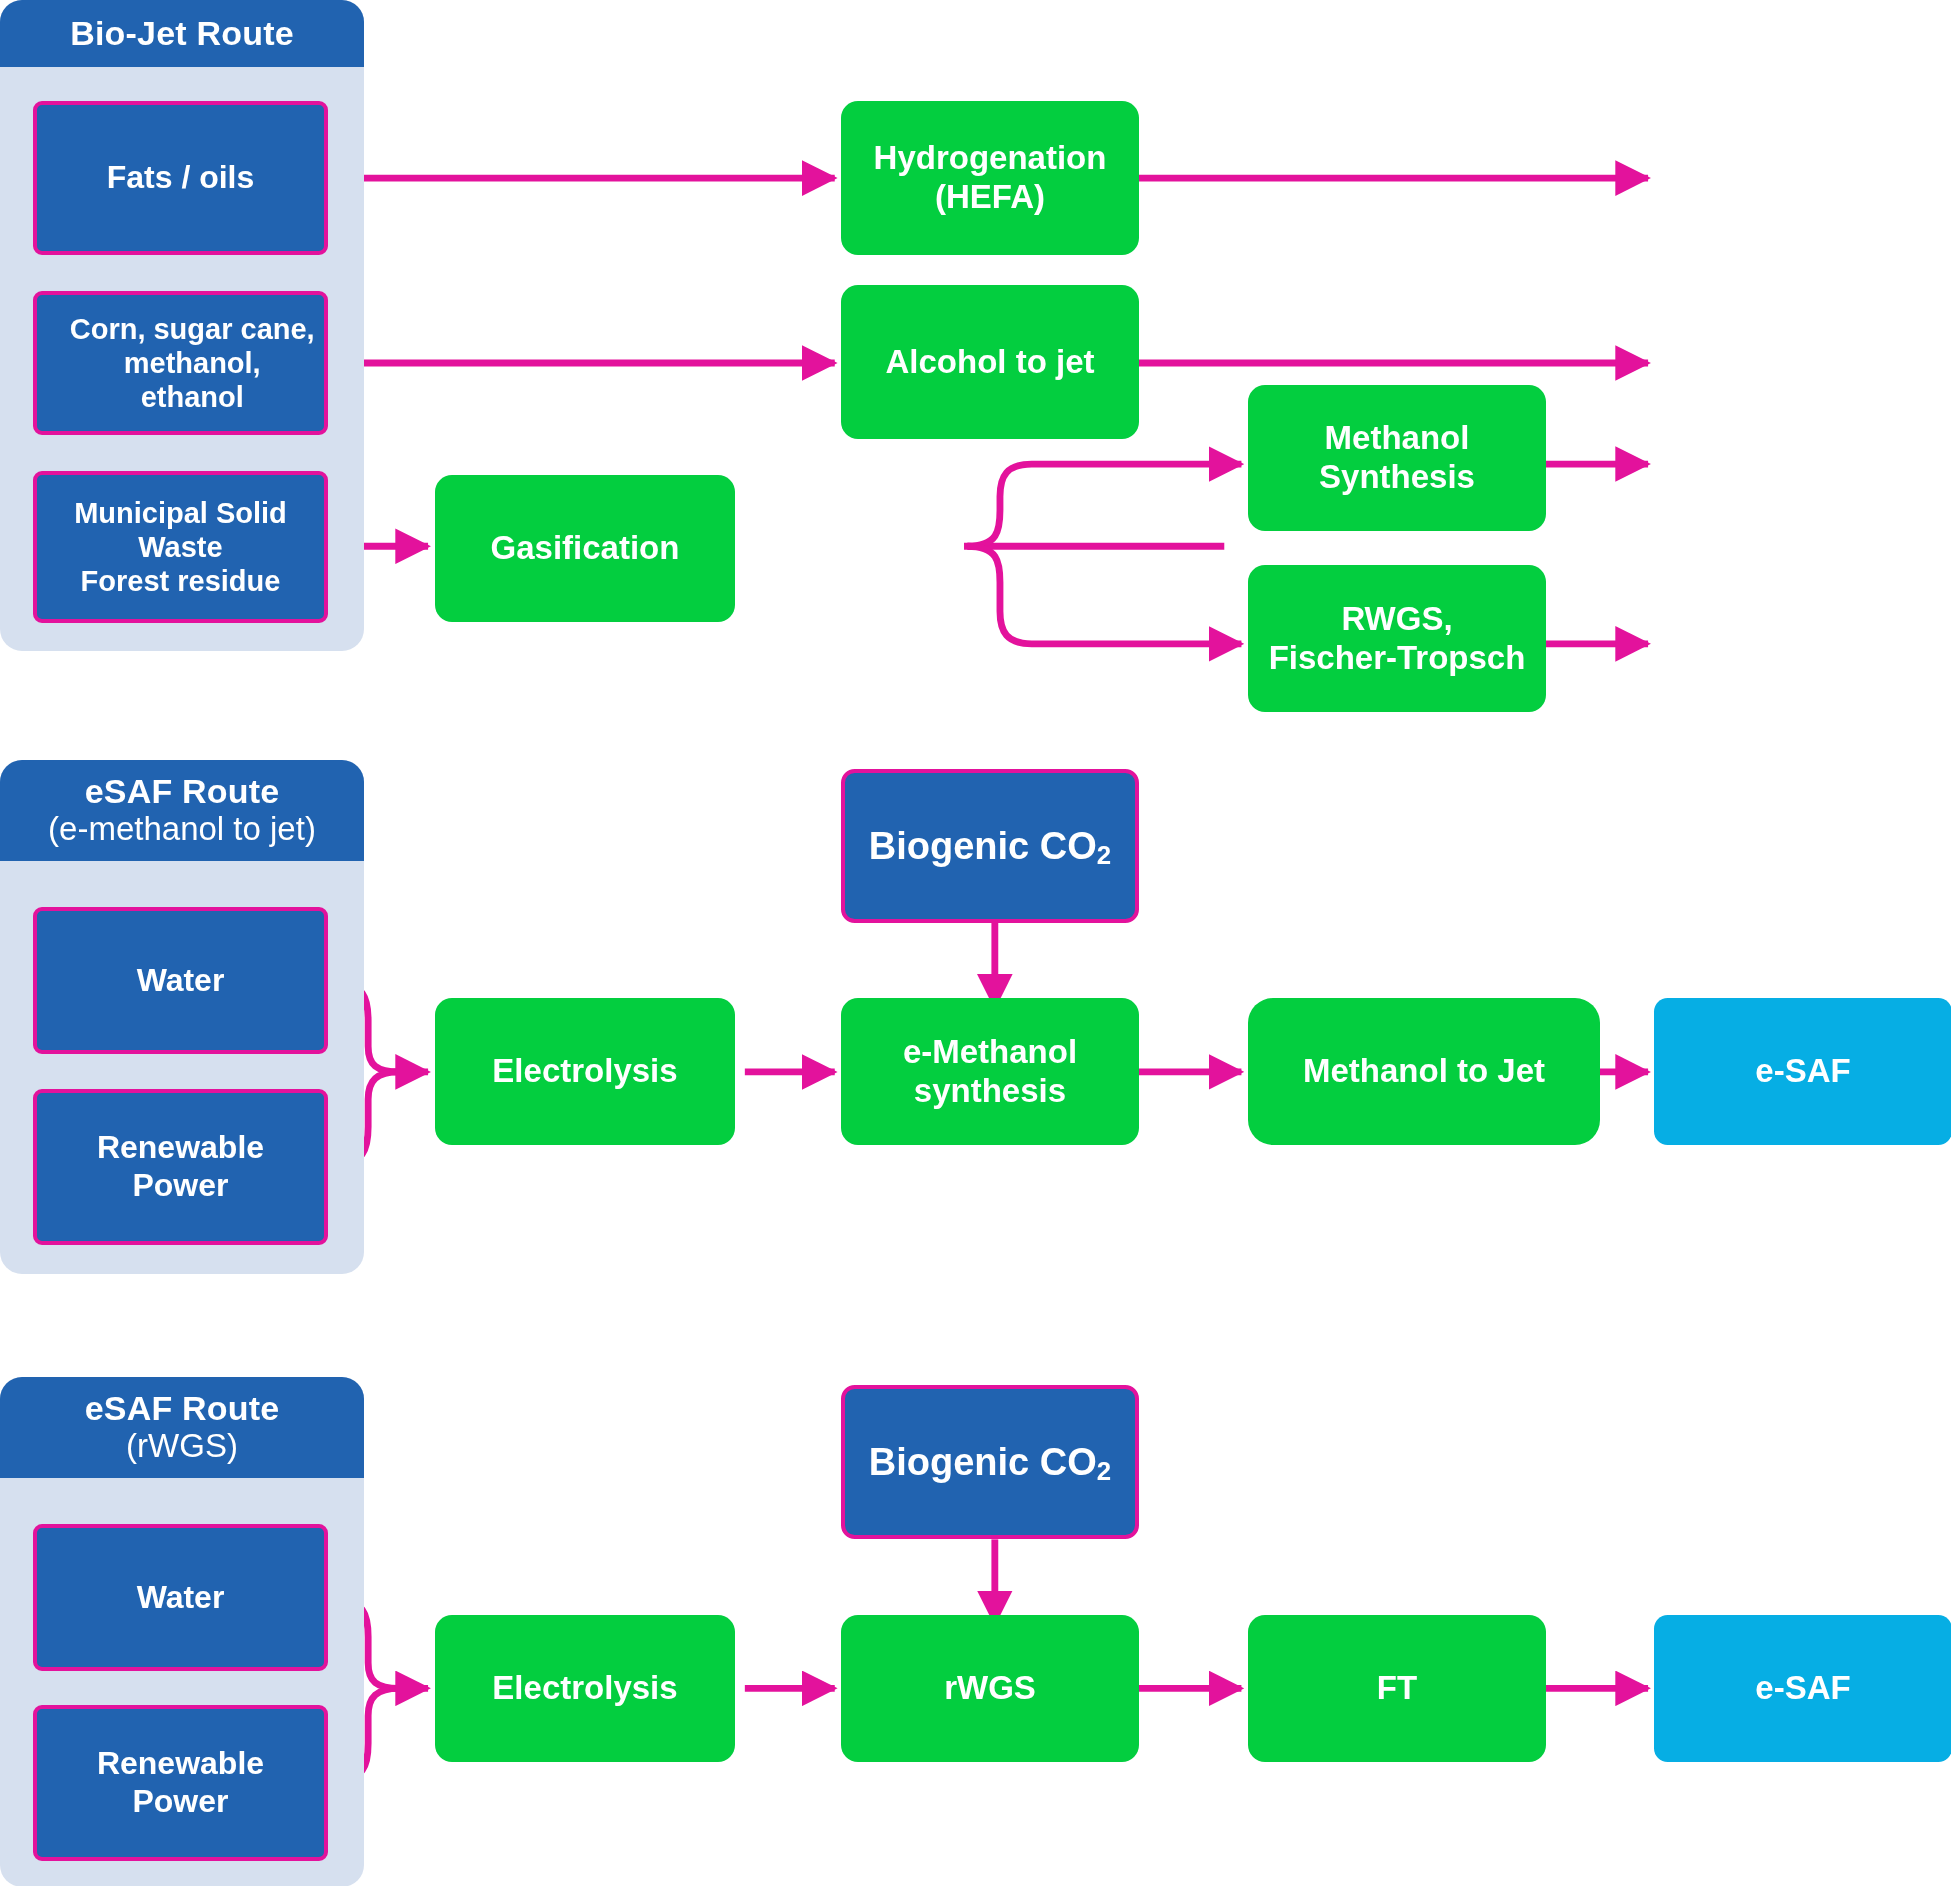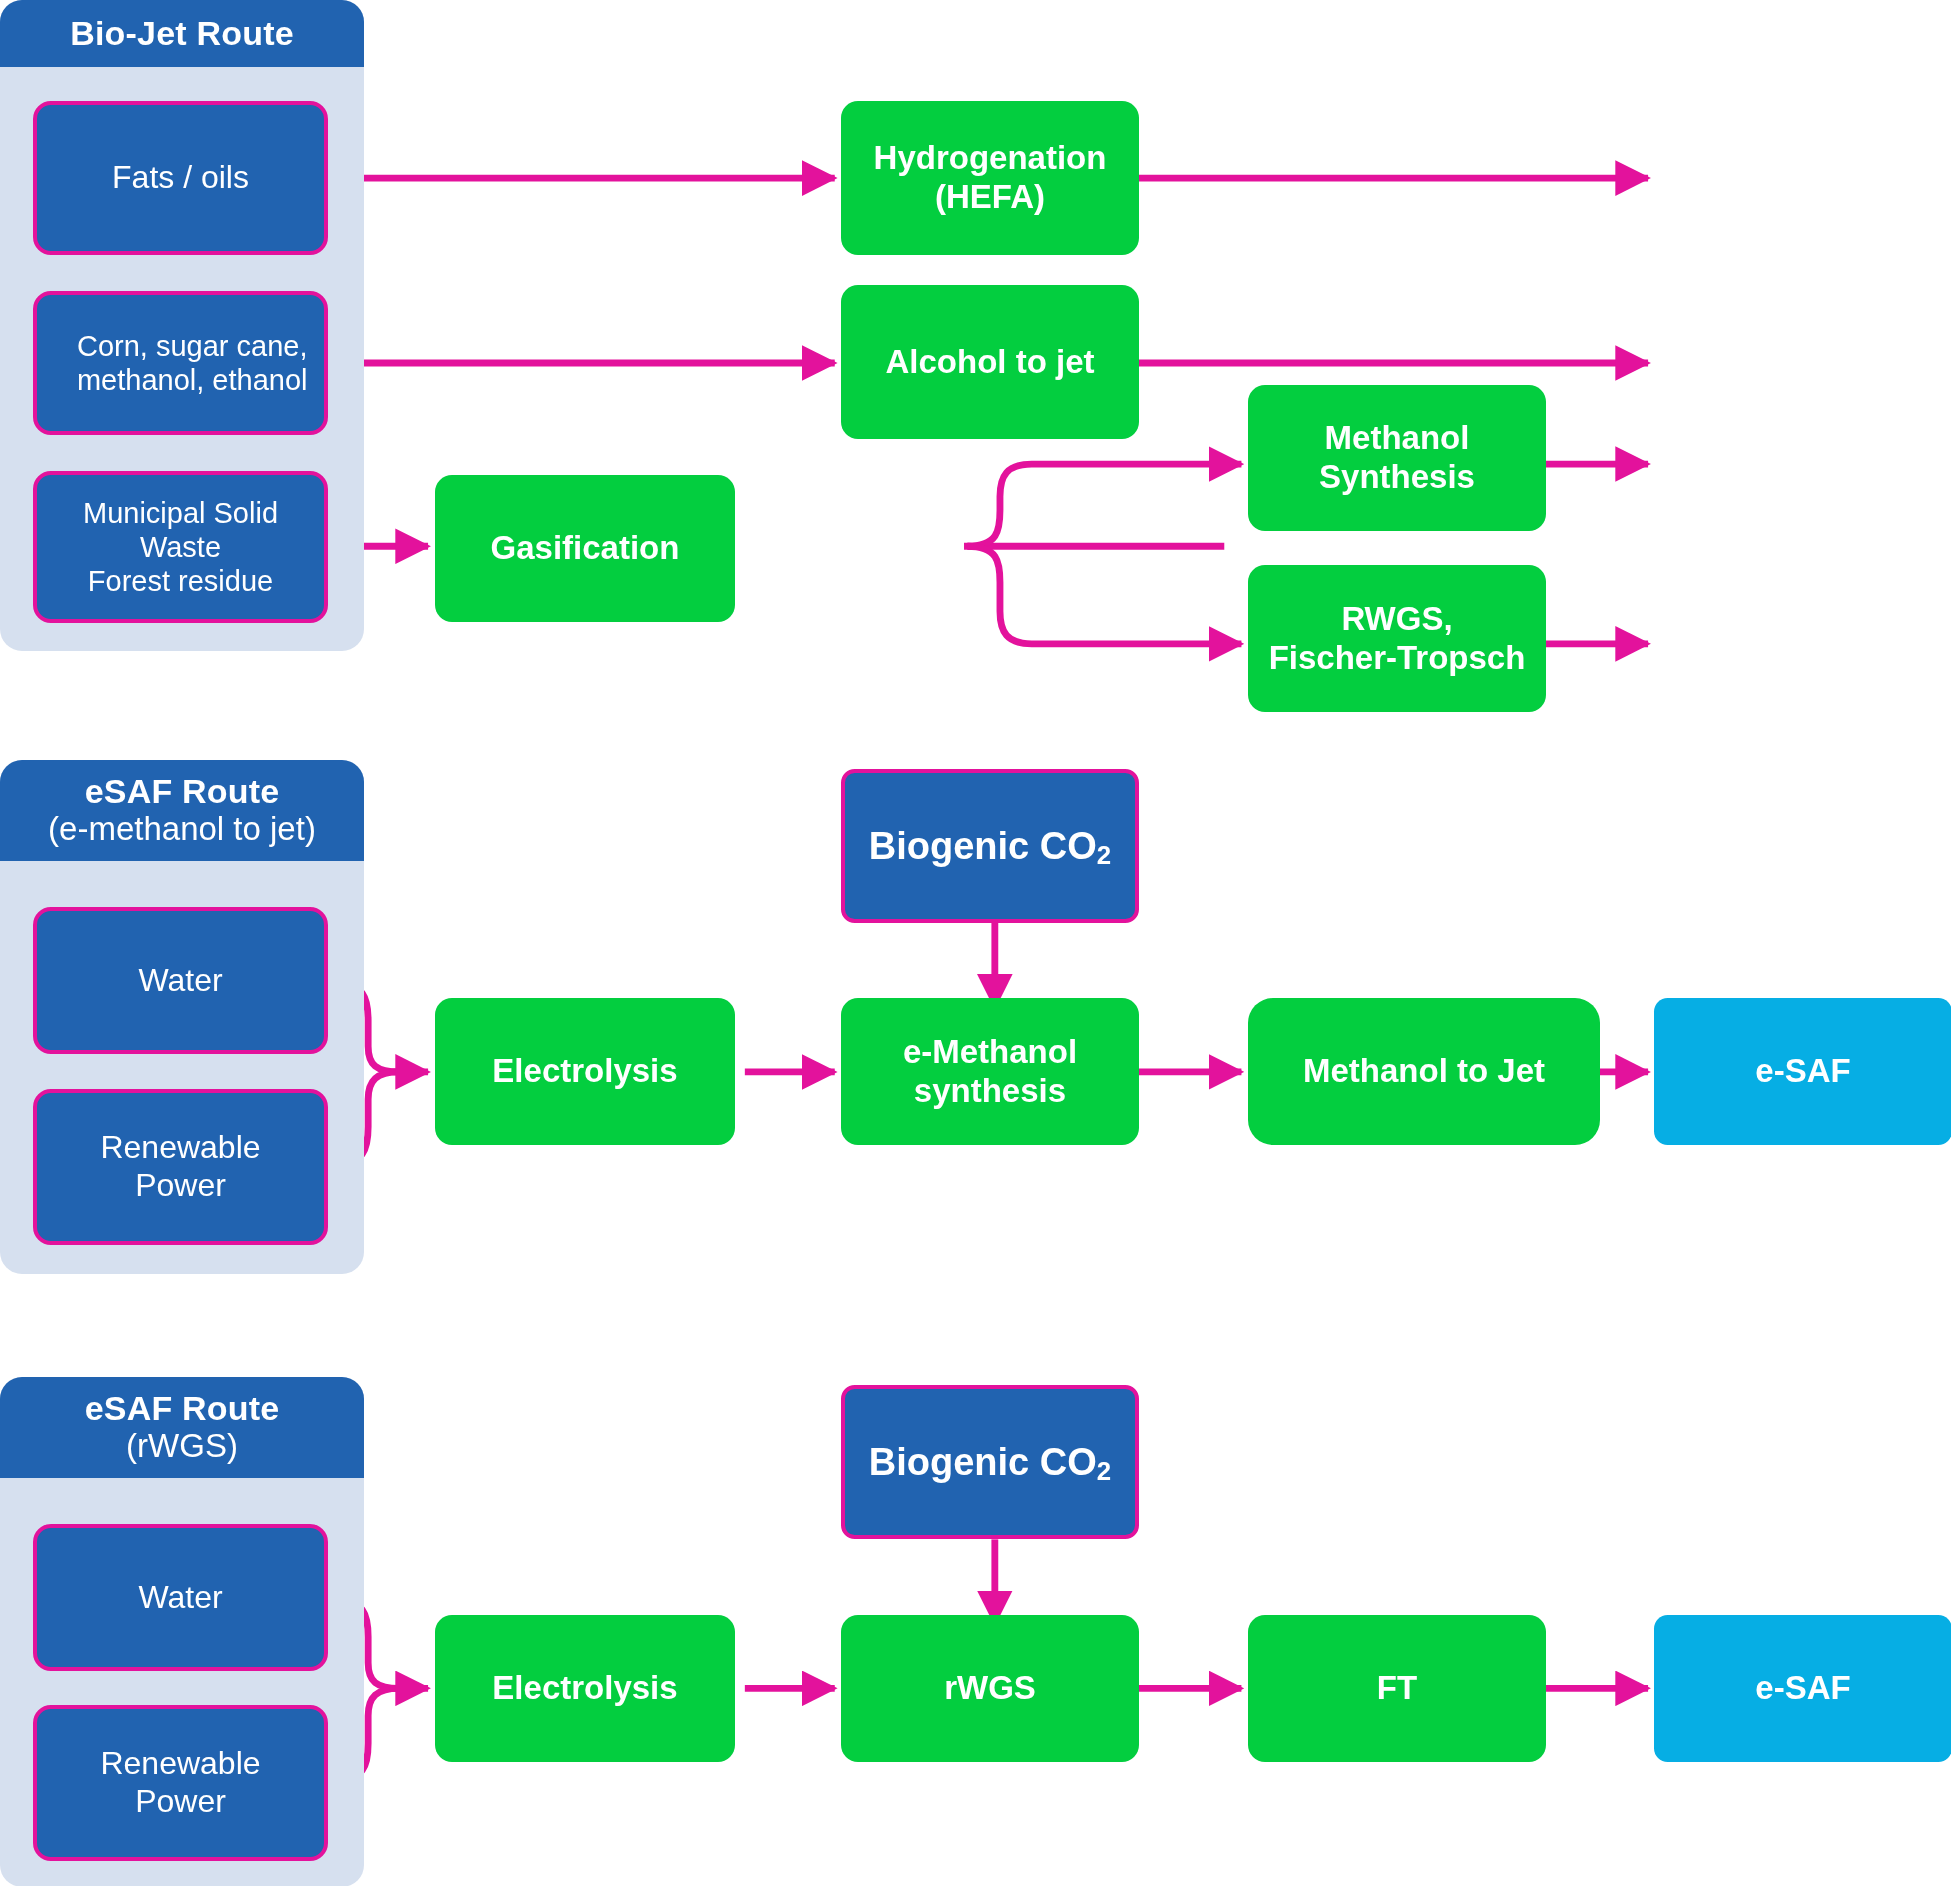--- a/index.html
+++ b/index.html
@@ -65,23 +65,23 @@
     justify-content: center;
     text-align: center;
     color: #ffffff;
     border-radius: 15.4px;
     line-height: 1.18;
     padding: 3.4px 8.6px;
   }
   .node.feed {
     background: #2163b0;
     border: 4.3px solid #e3129c;
-    border-radius: 18px;
+    border-radius: 9px;
     font-size: 32px;
-    font-weight: 400;
+    font-weight: 700;
   }
   .node.feed.small {
     font-size: 29px;
   }
   .node.proc {
     background: #03ce3f;
     font-size: 33px;
     font-weight: 700;
     border-radius: 17px;
   }

